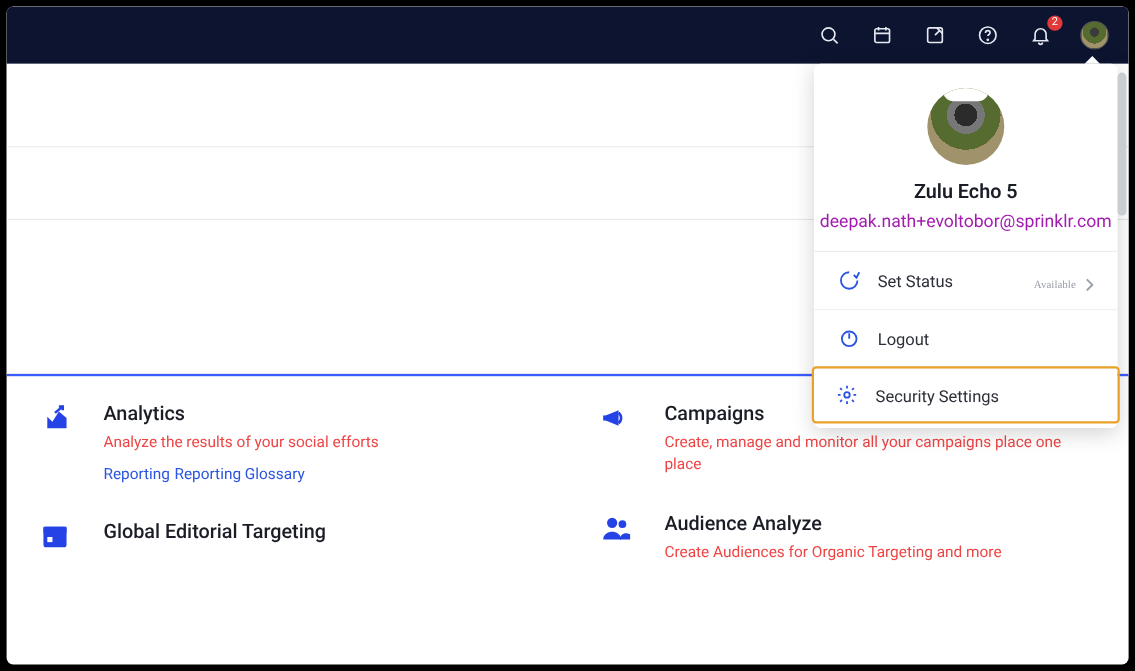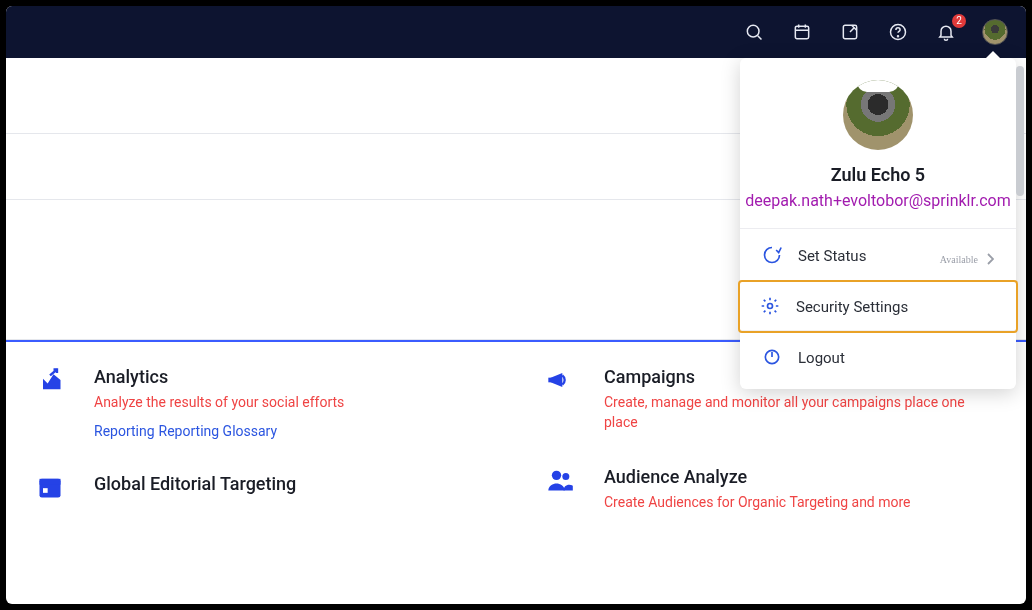--- a/index.html
+++ b/index.html
@@ -182,37 +182,37 @@
         </div>
         <div class="mlabel">Set Status</div>
         <div class="mtail">
           <span>Available</span>
           <svg width="8" height="12" viewBox="0 0 8 12">
               <path d="M2 1 L7 6 L2 11" fill="none" stroke="#9a9ea8" stroke-width="1.8"></path>
             </svg>
         </div>
       </div>
 
+      <div class="mrow">
+        <div class="mic">
+          <svg viewBox="0 0 24 24">
+              <circle cx="12" cy="12" r="8"></circle>
+              <line x1="12" y1="6" x2="12" y2="12"></line>
+            </svg>
+        </div>
+        <div class="mlabel">Logout</div>
+      </div>
+
       <div class="mrow highlight">
         <div class="mic">
           <svg viewBox="0 0 24 24">
               <circle cx="12" cy="12" r="3"></circle>
               <path d="M12 2 v3 M12 19 v3 M4.5 4.5 l2 2 M17.5 17.5 l2 2 M2 12 h3 M19 12 h3 M4.5 19.5 l2-2 M17.5 6.5 l2-2"></path>
             </svg>
         </div>
         <div class="mlabel">Security Settings</div>
       </div>
 
-      <div class="mrow">
-        <div class="mic">
-          <svg viewBox="0 0 24 24">
-              <circle cx="12" cy="12" r="8"></circle>
-              <line x1="12" y1="6" x2="12" y2="12"></line>
-            </svg>
-        </div>
-        <div class="mlabel">Logout</div>
-      </div>
-
     </div>
   </div>
 
   <div class="scroll"></div>
 </div>
 
 </body></html>

